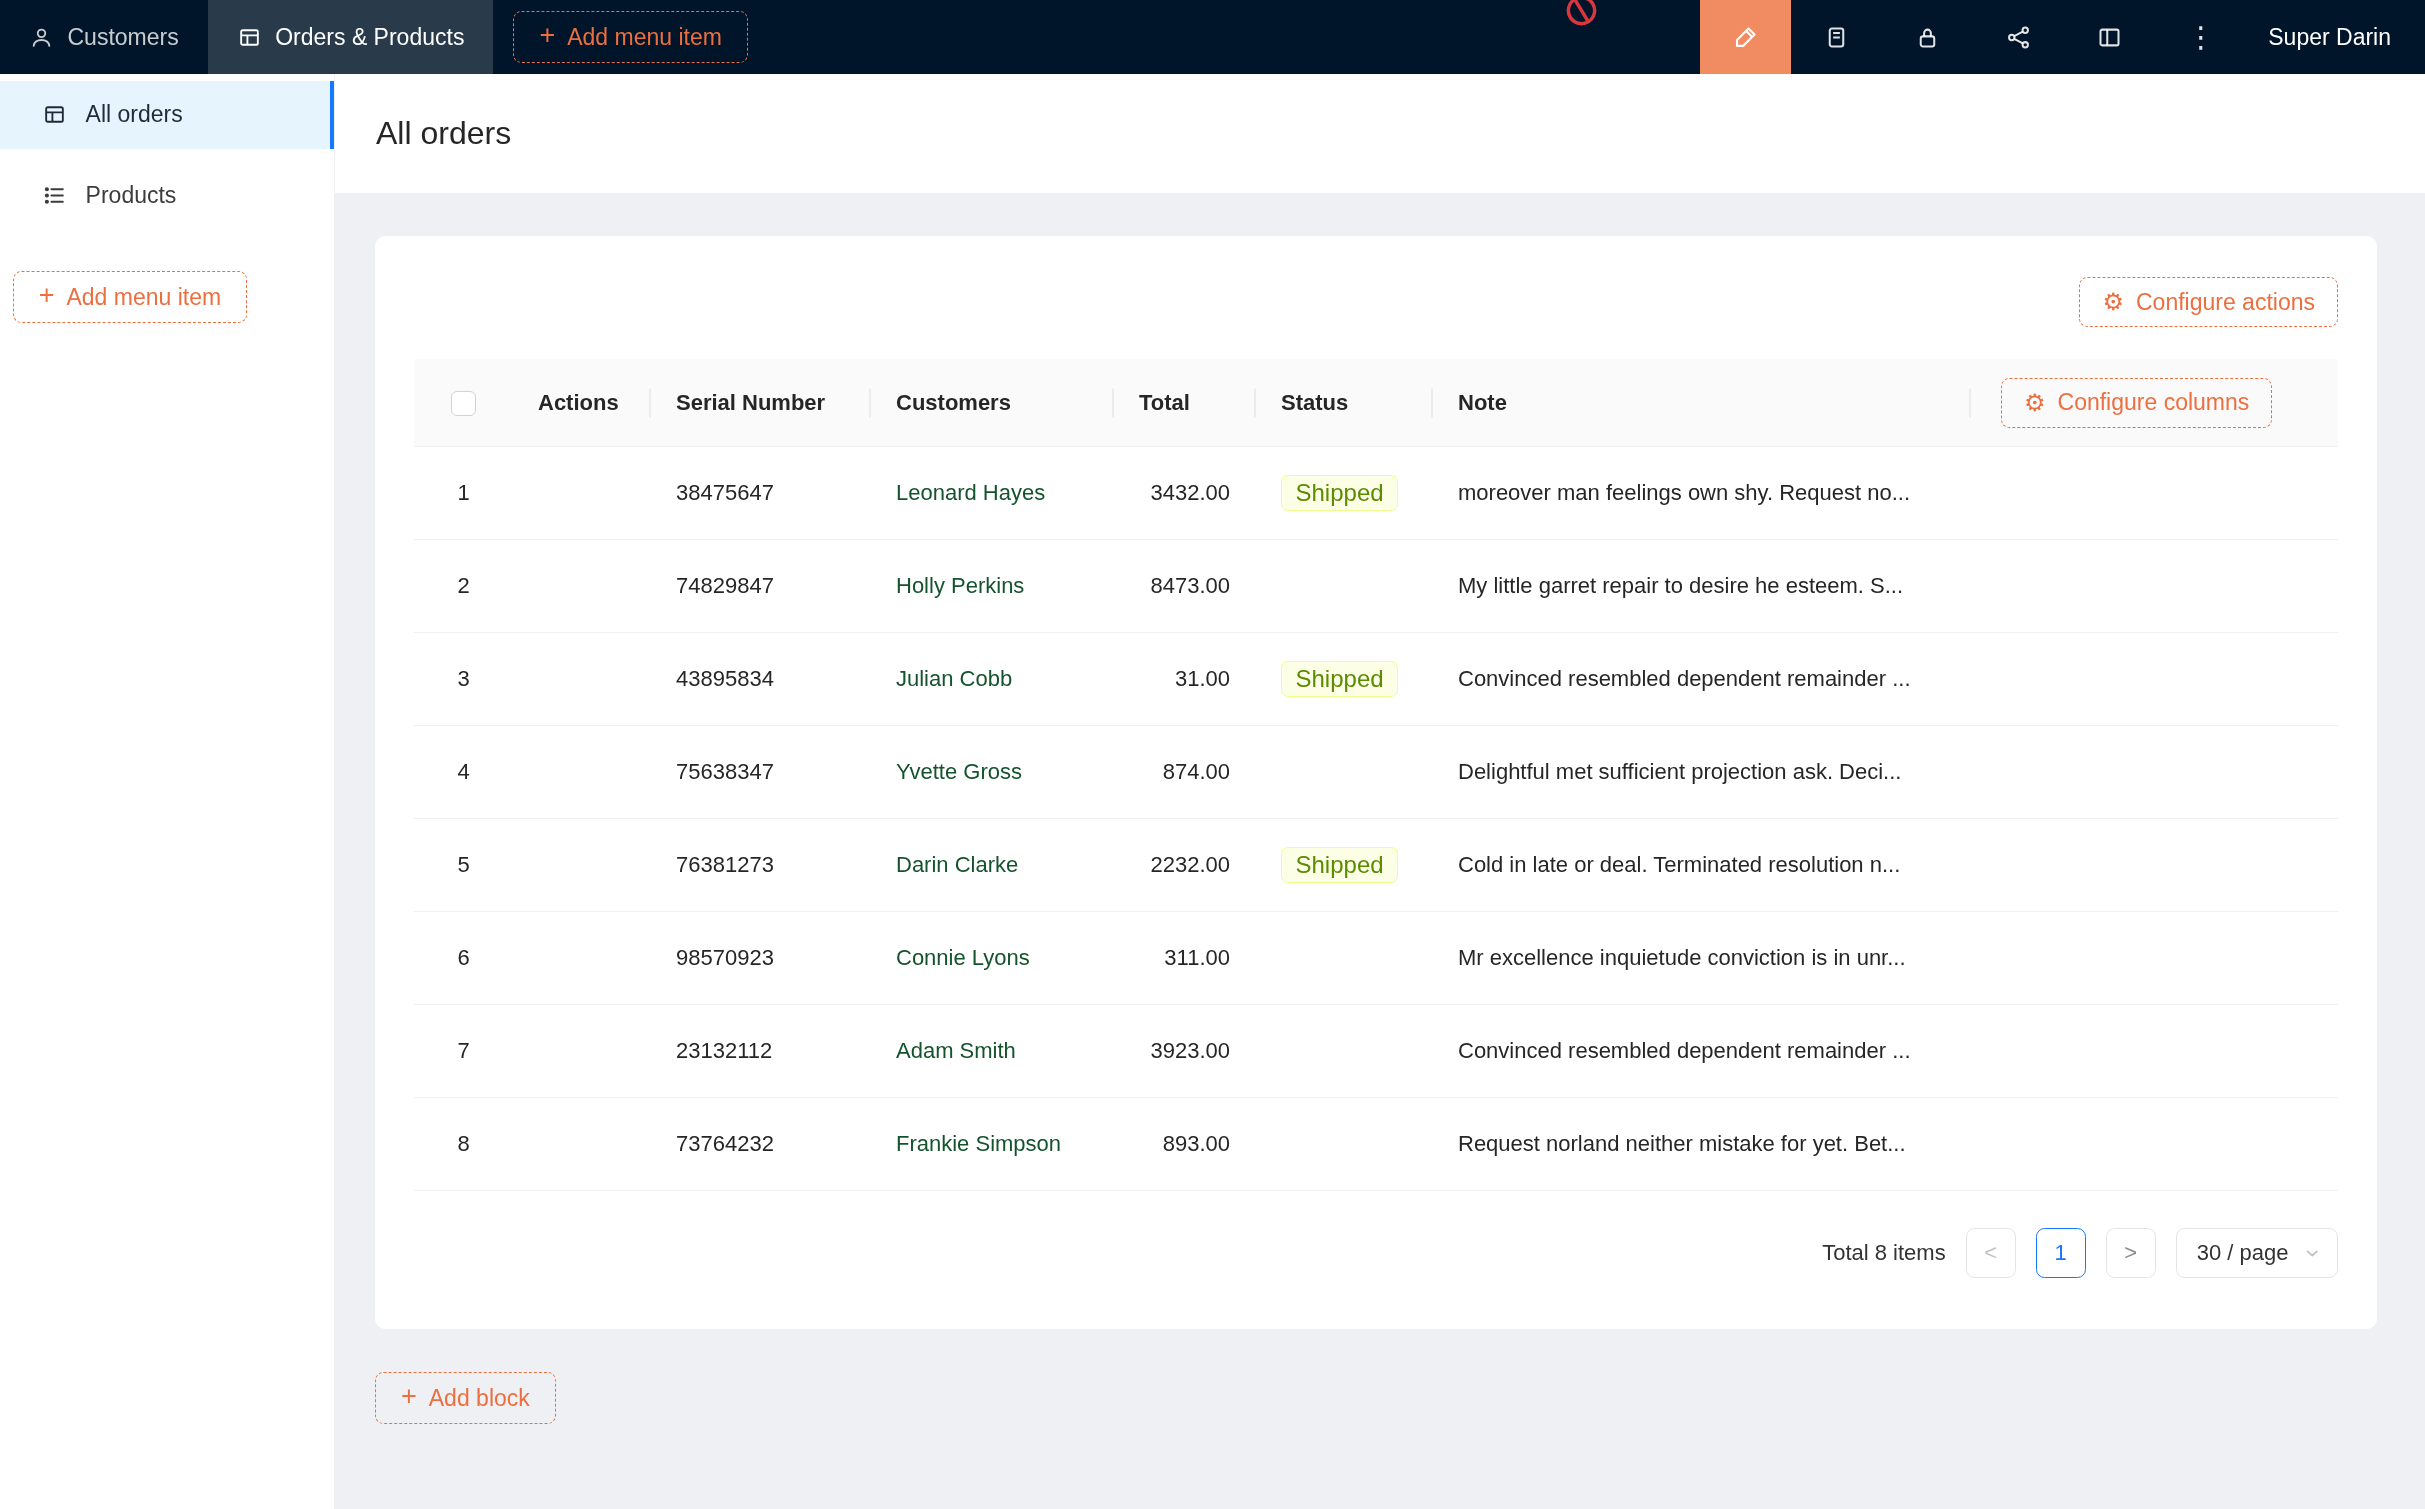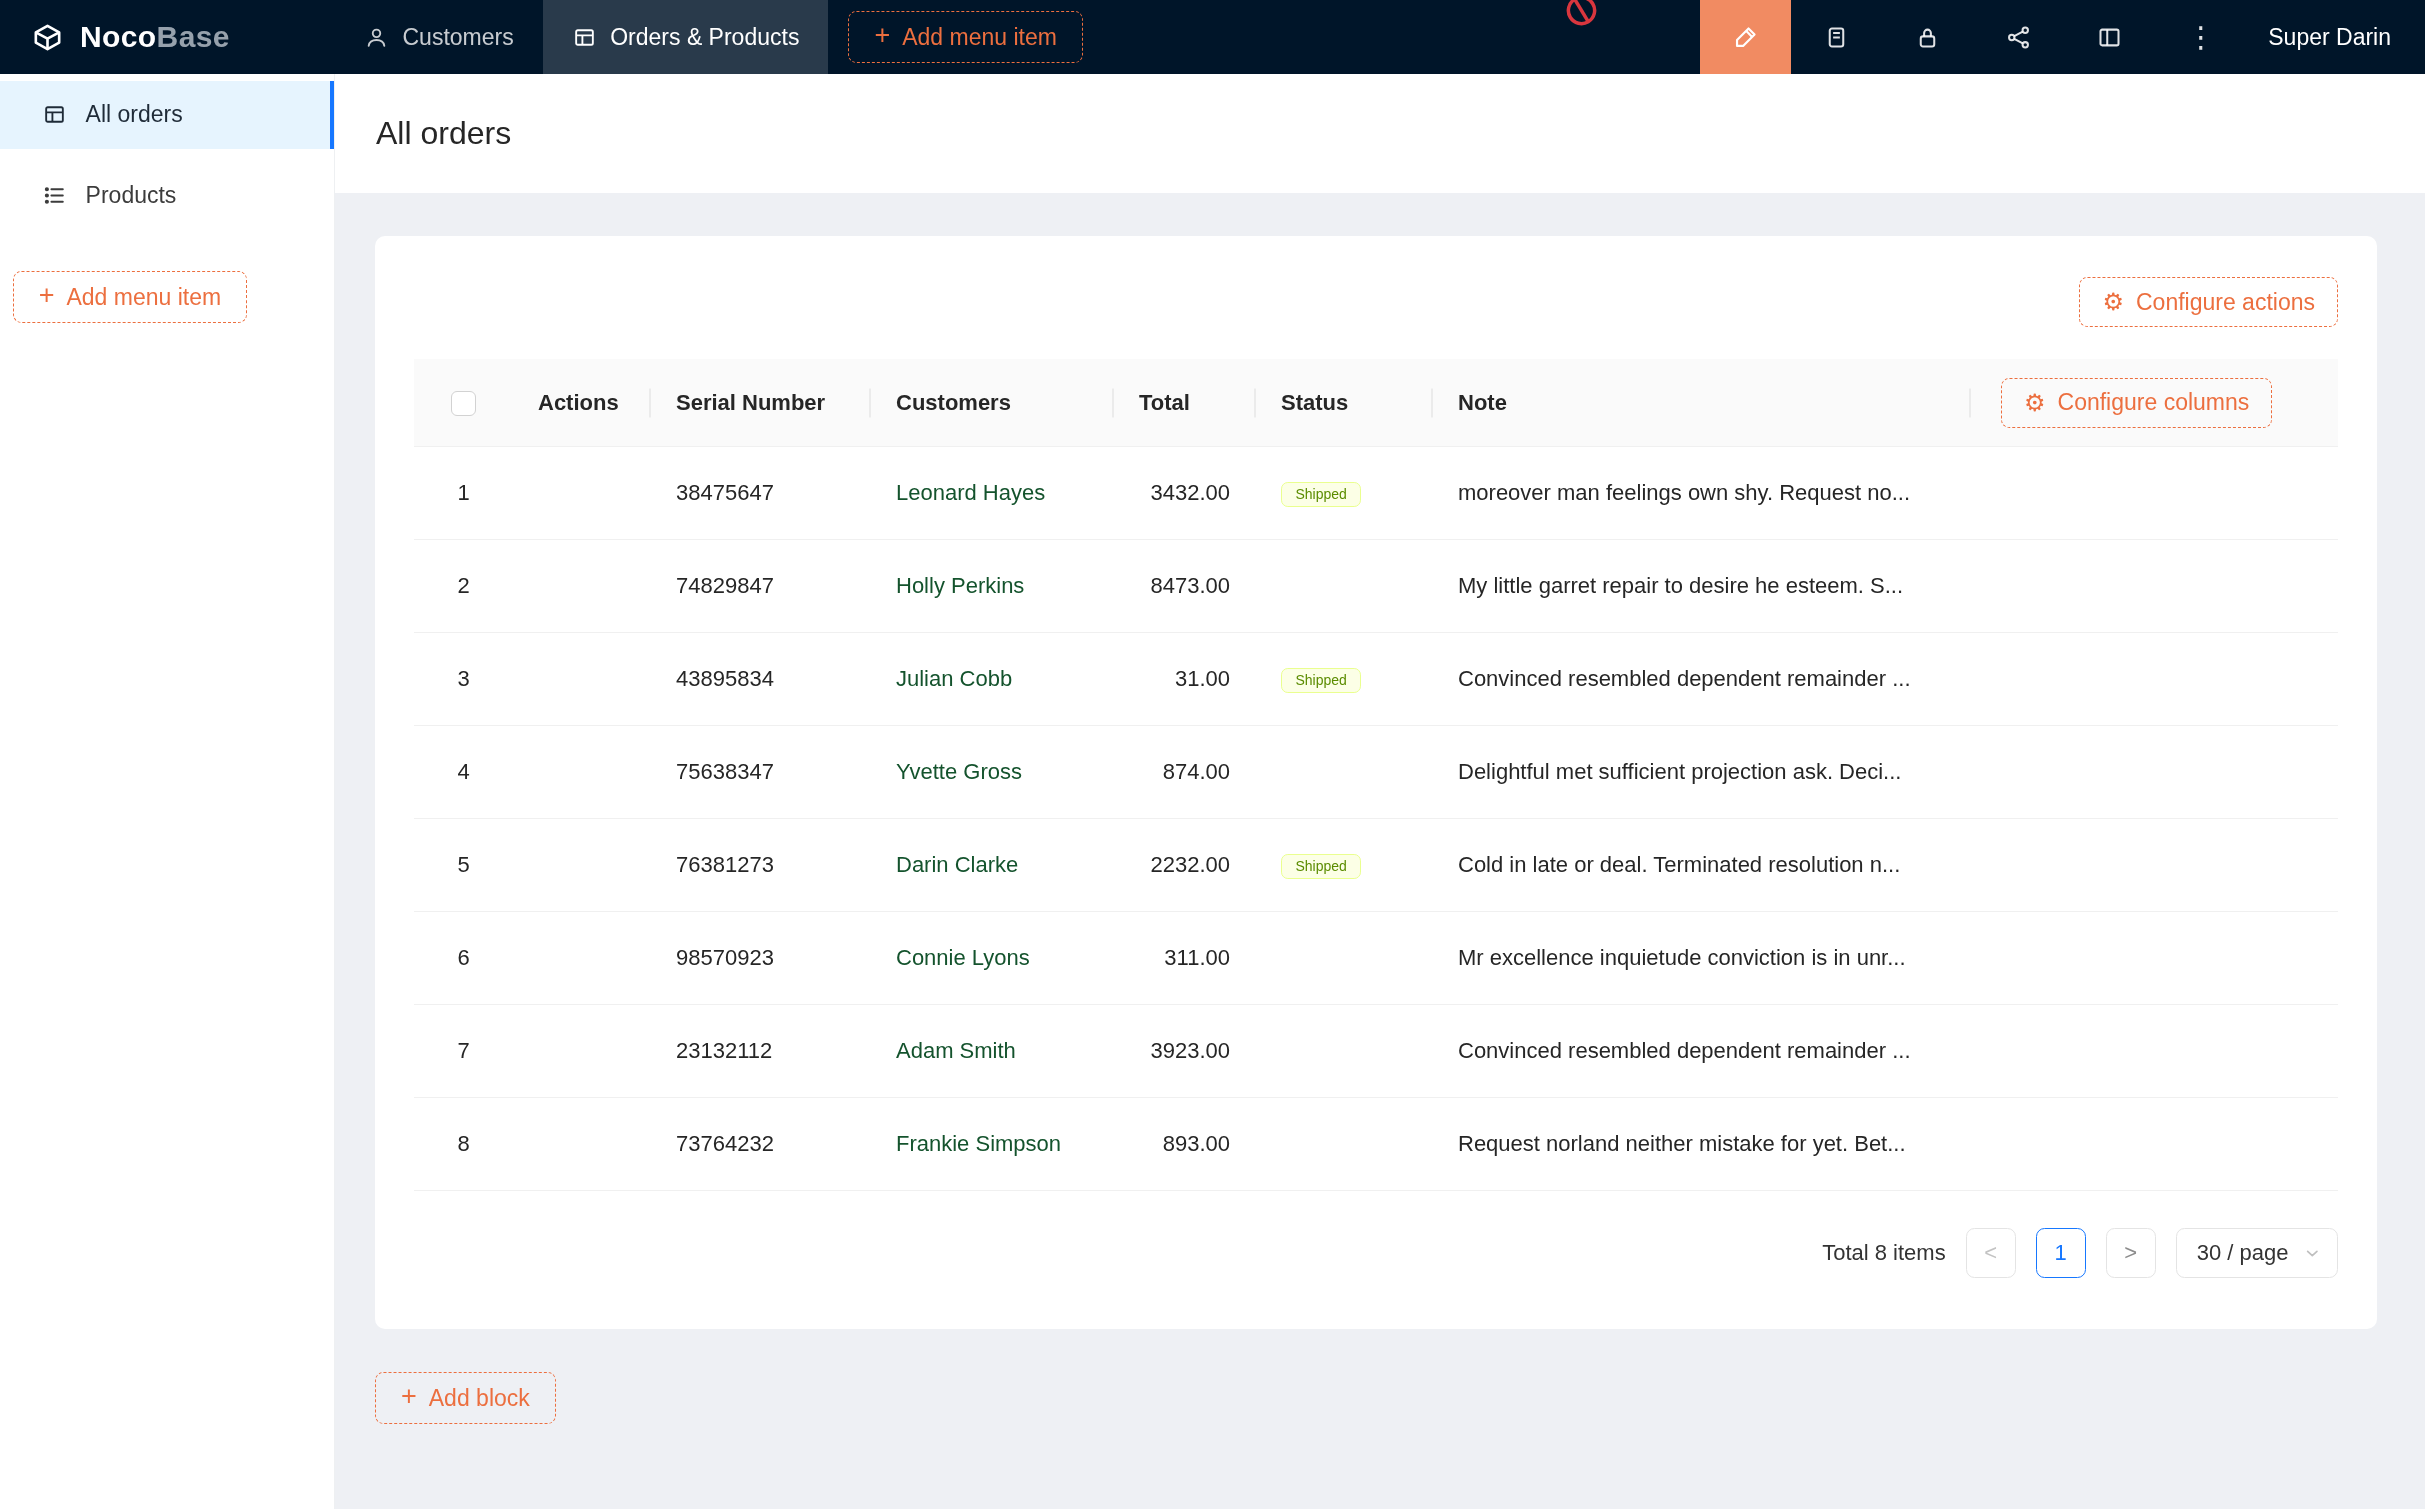--- a/index.html
+++ b/index.html
@@ -45,48 +45,39 @@
   table { width:100%; border-collapse:separate; border-spacing:0; table-layout:fixed; font-size:22px; color:#262626; }
   thead th { background:#fafafa; height:88px; font-weight:600; text-align:left; padding:0 25px; position:relative; border-bottom:1.7px solid #f0f0f0; }
   thead th.sep::after { content:''; position:absolute; right:0; top:50%; transform:translateY(-50%); width:1.7px; height:29px; background:rgba(0,0,0,.06); }
   thead th.c-check { text-align:center; padding:0; }
   thead th.c-config { padding:0 0 0 30px; }
   tbody td { height:93px; border-bottom:1.7px solid #f0f0f0; padding:0 25px; white-space:nowrap; overflow:hidden; }
   td.c-idx { text-align:center; padding:0; }
   td.c-total { text-align:right; padding-right:26px; }
   .checkbox { display:inline-block; width:24.5px; height:24.5px; border:1.7px solid #d2d2d2; border-radius:6px; background:#fff; vertical-align:middle; cursor:pointer; }
   .link { color:#14532d; text-decoration:none; cursor:pointer; }
-  .badge { display:inline-block; padding:3.4px 13.5px; font-size:14px; background:#fcffe6; border:1.7px solid #eaff8f; border-radius:6.8px; color:#5b8c00; }
+  .badge { display:inline-block; padding:3.4px 13.5px; font-size:24px; background:#fcffe6; border:1.7px solid #eaff8f; border-radius:6.8px; color:#5b8c00; }
 
   
   .pagination { display:flex; justify-content:flex-end; align-items:center; gap:20px; margin-top:37px; font-size:22px; color:#333; }
   .pg-box { width:50px; height:50px; border:1.7px solid #e4e4e4; border-radius:8.5px; display:flex; align-items:center; justify-content:center; background:#fff; cursor:pointer; font-size:22px; }
   .pg-prev { color:#c3c3c3; }
   .pg-next { color:#8c8c8c; }
   .pg-current { border-color:#1677ff; color:#1677ff; font-weight:500; }
   .pg-size { height:50px; padding:0 15px 0 20px; border:1.7px solid #e4e4e4; border-radius:8.5px; background:#fff; display:flex; align-items:center; gap:15px; cursor:pointer; color:#333; }
 
   .add-block { margin-top:43px; }
   .ico svg { display:block; }
 </style>
 </head>
 <body>
 
 <div class="app">
 
   <div class="navbar">
-    <div class="logo">
-      <span class="ico">
-        <svg width="35" height="35" viewBox="0 0 24 24" fill="none" stroke="#fff" stroke-width="1.8" stroke-linejoin="round">
-          <path d="M4 8.5 L12 4 L20 8.5 L20 15.5 L12 20 L4 15.5 Z"></path>
-          <path d="M4 8.5 L12 12.8 L20 8.5 M12 12.8 V20"></path>
-        </svg>
-      </span>
-      <span class="logo-text"><span>Noco</span><span class="lt2">Base</span></span>
-    </div>
 
     <div class="nav-item">
       <span class="ico">
         <svg width="25" height="25" viewBox="0 0 24 24" fill="none" stroke="currentColor" stroke-width="1.8" stroke-linecap="round">
           <circle cx="12" cy="8" r="3.6"></circle>
             <path d="M4.5 20c.6-4 4-5.6 7.5-5.6s6.9 1.6 7.5 5.6"></path>
         </svg>
       </span>
       <span>Customers</span>
     </div>

